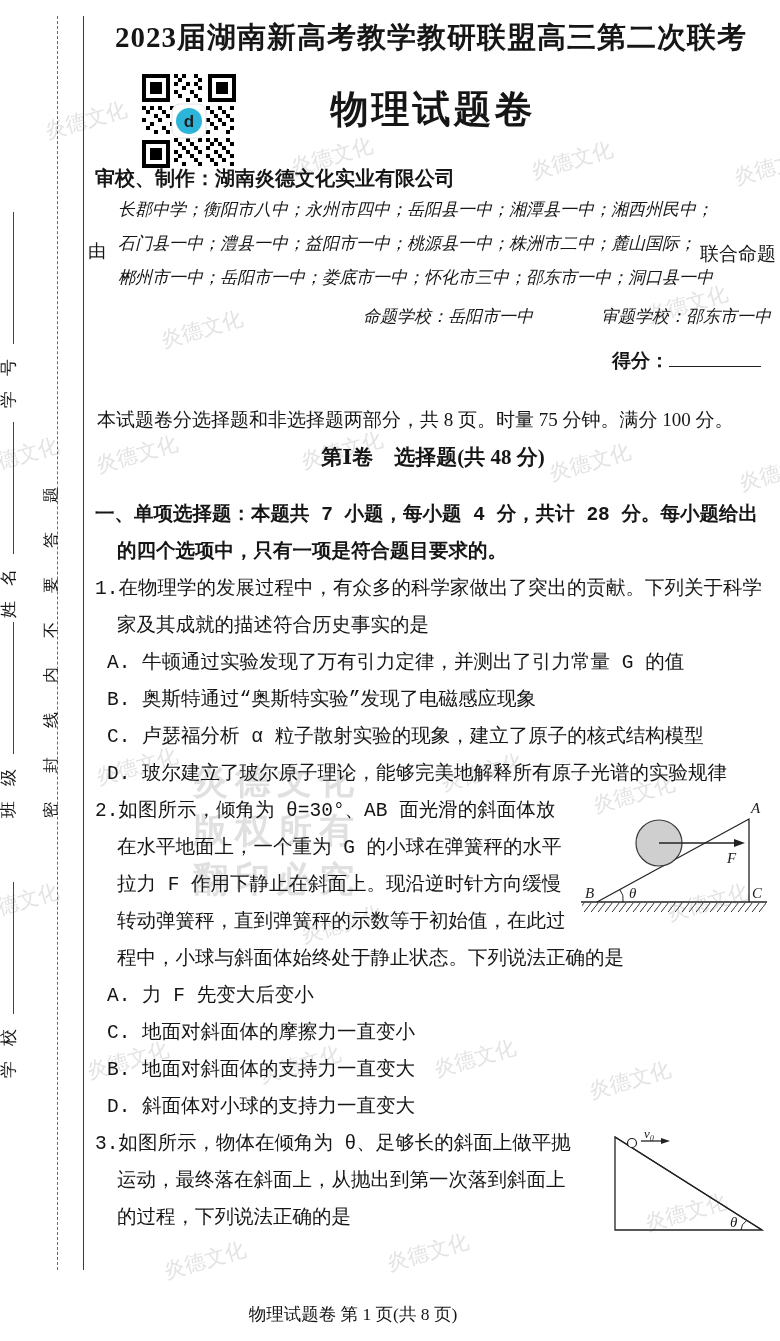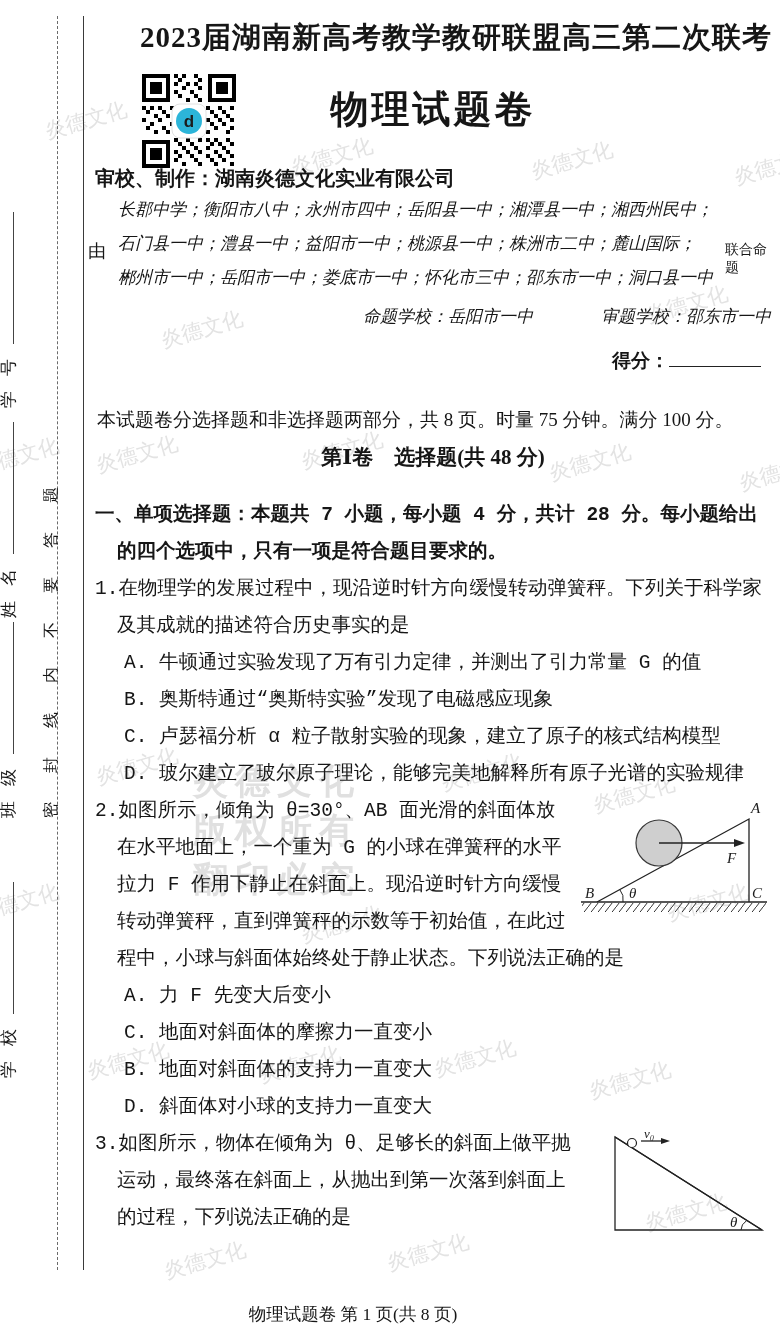--- a/index.html
+++ b/index.html
@@ -14,42 +14,42 @@
   
   .line-solid{position:absolute;left:83px;top:16px;height:1254px;width:0;border-left:1.5px solid #3a3a3a;z-index:2;}
   .line-dotted{position:absolute;left:57px;top:16px;height:1254px;width:0;border-left:1.5px dashed #6a6a6a;z-index:2;}
   .mfield{position:absolute;left:20px;height:22px;line-height:22px;white-space:nowrap;
       transform:rotate(-90deg);transform-origin:left bottom;font-size:17px;z-index:2;}
   .mlabel{letter-spacing:15px;}
   .mblank{display:inline-block;width:132px;height:15px;border-bottom:1.2px solid #444;}
   .sealtext{position:absolute;left:61px;top:798px;height:20px;line-height:20px;white-space:nowrap;
       transform:rotate(-90deg);transform-origin:left bottom;font-size:16px;letter-spacing:29px;z-index:2;}
   
-  .exam-title{left:90px;top:18px;width:682px;text-align:right;font-size:29px;font-weight:bold;
+  .exam-title{left:90px;top:18px;width:682px;text-align:center;font-size:29px;font-weight:bold;
       letter-spacing:1px;white-space:nowrap;z-index:1;}
   .qr{left:142px;top:74px;width:94px;height:94px;z-index:1;}
   .paper-title{left:95px;top:84px;width:676px;text-align:center;font-size:38px;font-weight:bold;
       letter-spacing:3px;font-family:Liberation Mono, monospace;z-index:1;}
   .producer{left:95px;top:165px;width:676px;text-align:left;font-size:20px;font-weight:bold;
       font-family:"Liberation Sans",sans-serif;z-index:1;}
   .joint-prefix{left:88px;top:239px;font-size:18px;z-index:1;}
-  .joint-suffix{left:700px;top:241px;font-size:14px;z-index:1;margin-left:25px;}
+  .joint-suffix{left:700px;top:241px;font-size:19px;z-index:1;}
   .school-line{left:118px;width:566px;font-size:17px;font-style:italic;height:22px;
       white-space:nowrap;z-index:1;text-align:center;}
   .setter{left:95px;top:305px;width:676px;text-align:right;font-size:17px;font-style:italic;z-index:1;}
   .score{left:612px;top:348px;font-size:19px;font-weight:bold;z-index:1;}
   .score-blank{display:inline-block;width:92px;border-bottom:1.3px solid #222;height:17px;}
   .exam-info{left:97px;top:407px;width:672px;font-size:19px;z-index:1;}
   .sec1-title{left:95px;top:443px;width:676px;text-align:center;font-size:21px;font-weight:bold;z-index:1;}
   
   .main{position:absolute;left:95px;top:497px;width:672px;font-size:19.5px;line-height:37px;z-index:1;}
   .main p{margin:0;font-family:Liberation Mono, monospace;}
   .intro{font-weight:bold;font-family:"Liberation Sans",sans-serif;padding-left:22px;text-indent:-22px;}
   .stem{padding-left:22px;text-indent:-22px;}
-  .opts{margin-left:29px;}
+  .opts{margin-left:12px;}
   .opt{padding-left:24px;text-indent:-24px;}
   .fig{float:right;}
   .fig2{width:186px;height:122px;margin:6px 0 2px 8px;}
   .fig3{width:178px;height:126px;margin:2px 0 2px 6px;}
   .q3{min-height:136px;}
   svg text{font-family:"Liberation Serif",serif;font-style:italic;font-size:15px;fill:#1c1c1c;}
   .footer{left:0;top:1302px;width:706px;text-align:center;font-size:17.5px;z-index:1;}
 </style>
 </head>
 <body>
@@ -140,21 +140,21 @@
     <span>得分：</span><span class="score-blank"></span>
   </div>
 
   <div class="abs exam-info">本试题卷分选择题和非选择题两部分，共 8 页。时量 75 分钟。满分 100 分。</div>
   <div class="abs sec1-title">第Ⅰ卷　选择题(共 48 分)</div>
 
   <div class="main">
     <p class="intro">一、单项选择题：本题共 7 小题，每小题 4 分，共计 28 分。每小题给出的四个选项中，只有一项是符合题目要求的。</p>
 
     <div>
-      <p class="stem"><span>1.</span><span>在物理学的发展过程中，现沿逆时针方向缓慢转动弹簧秤。下列关于科学家及其成就的描述符合历史事实的是</span></p>
+      <p class="stem"><span>1.</span><span>在物理学的发展过程中，有众多的科学家做出了突出的贡献。下列关于科学家及其成就的描述符合历史事实的是</span></p>
       <div class="opts">
         <p class="opt">A. 牛顿通过实验发现了万有引力定律，并测出了引力常量 G 的值</p>
         <p class="opt">B. 奥斯特通过“奥斯特实验”发现了电磁感应现象</p>
         <p class="opt">C. 卢瑟福分析 α 粒子散射实验的现象，建立了原子的核式结构模型</p>
         <p class="opt">D. 玻尔建立了玻尔原子理论，能够完美地解释所有原子光谱的实验规律</p>
       </div>
     </div>
 
     <div>
       <svg class="fig fig2" viewBox="0 0 186 122">

